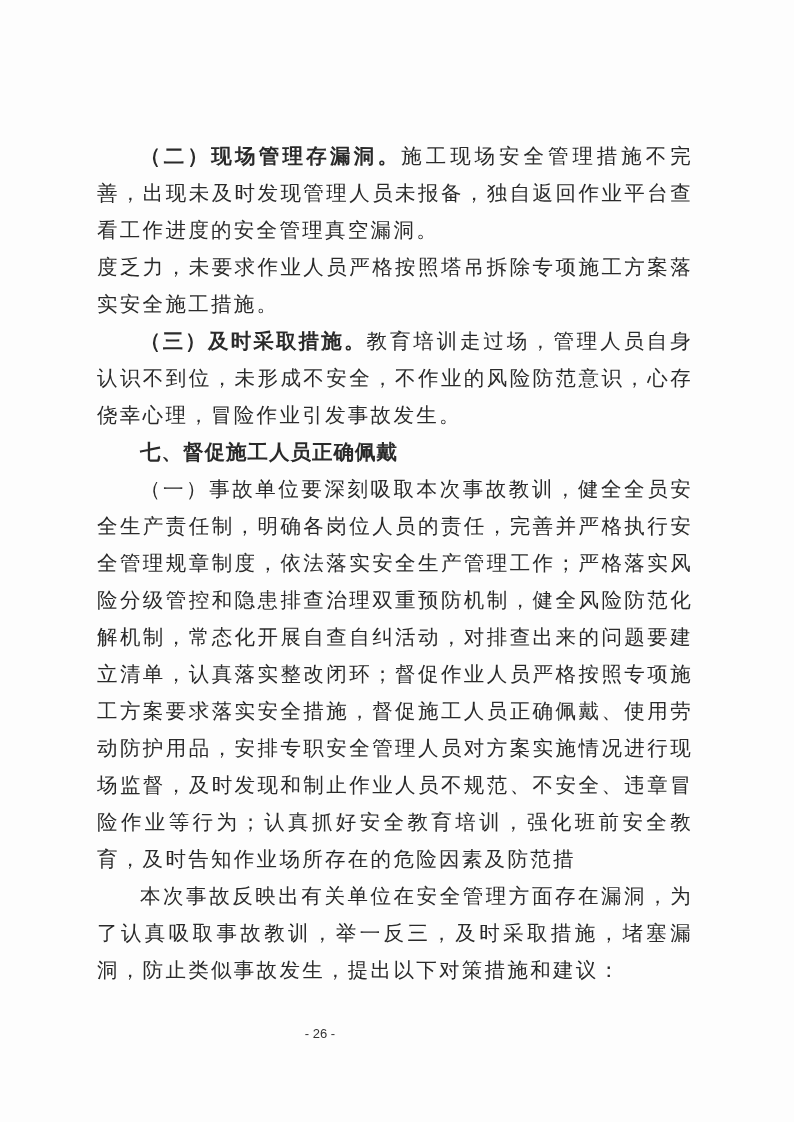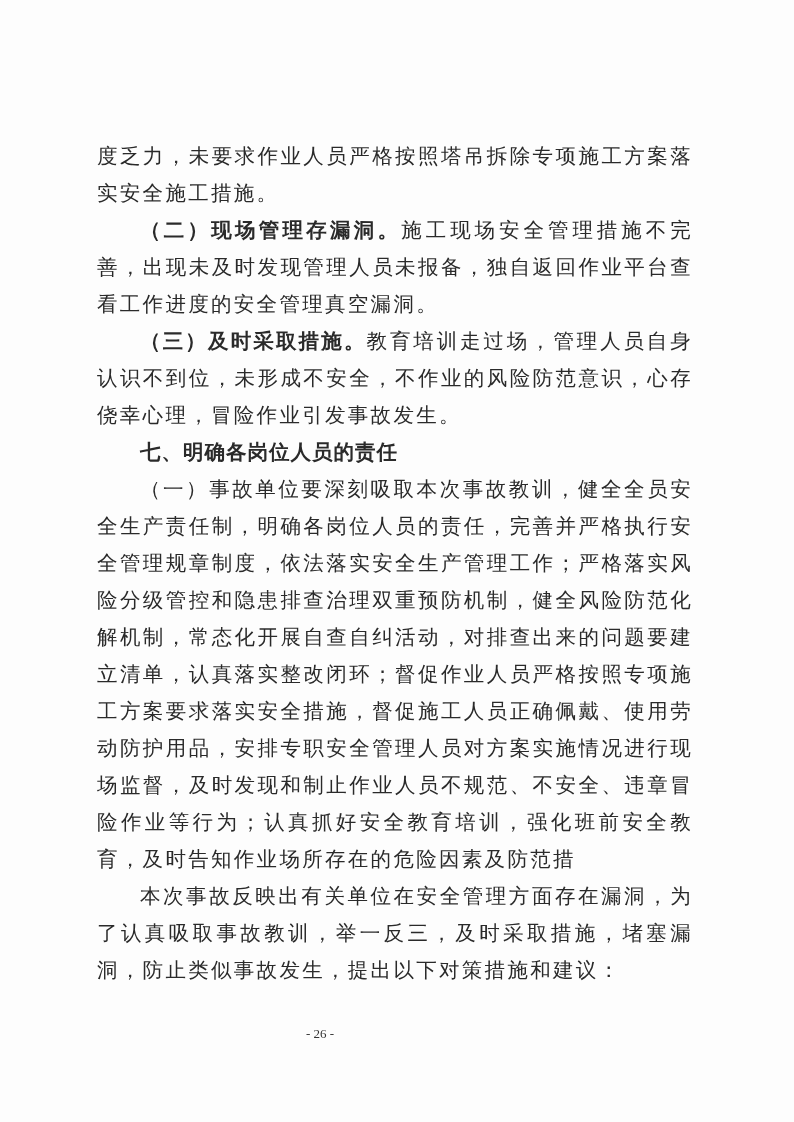--- a/index.html
+++ b/index.html
@@ -35,35 +35,35 @@
     line-height: 37px;
     margin: 0;
     text-indent: 43px;
     letter-spacing: 1px;
   }
   .page-number {
     position: absolute;
     left: 0; width: 640px;
     top: 1026px;
     text-align: center;
-    font-family: Liberation Serif, serif;
+    font-family: Liberation Sans, sans-serif;
     font-size: 13px;
     color: #333;
   }
 </style>
 </head>
 <body>
 
 <div class="page-body">
+  <p class="p indent"><span class="bold">（二）现场管理存漏洞。</span><span>施工现场安全管理措施不完善，出现未及时发现管理人员未报备，独自返回作业平台查看工作进度的安全管理真空漏洞。</span></p>
+
   <p class="p">度乏力，未要求作业人员严格按照塔吊拆除专项施工方案落实安全施工措施。</p>
-
-  <p class="p indent"><span class="bold">（二）现场管理存漏洞。</span><span>施工现场安全管理措施不完善，出现未及时发现管理人员未报备，独自返回作业平台查看工作进度的安全管理真空漏洞。</span></p>
 
   <p class="p indent"><span class="bold">（三）及时采取措施。</span><span>教育培训走过场，管理人员自身认识不到位，未形成不安全，不作业的风险防范意识，心存侥幸心理，冒险作业引发事故发生。</span></p>
 
-  <p class="heading">七、明确各岗位人员的责任</p>
+  <p class="heading">七、督促施工人员正确佩戴</p>
 
   <p class="p indent">（一）事故单位要深刻吸取本次事故教训，健全全员安全生产责任制，明确各岗位人员的责任，完善并严格执行安全管理规章制度，依法落实安全生产管理工作；严格落实风险分级管控和隐患排查治理双重预防机制，健全风险防范化解机制，常态化开展自查自纠活动，对排查出来的问题要建立清单，认真落实整改闭环；督促作业人员严格按照专项施工方案要求落实安全措施，督促施工人员正确佩戴、使用劳动防护用品，安排专职安全管理人员对方案实施情况进行现场监督，及时发现和制止作业人员不规范、不安全、违章冒险作业等行为；认真抓好安全教育培训，强化班前安全教育，及时告知作业场所存在的危险因素及防范措</p>
 
   <p class="p indent">本次事故反映出有关单位在安全管理方面存在漏洞，为了认真吸取事故教训，举一反三，及时采取措施，堵塞漏洞，防止类似事故发生，提出以下对策措施和建议：</p>
 </div>
 
 <div class="page-number">- 26 -</div>
 
 </body></html>

